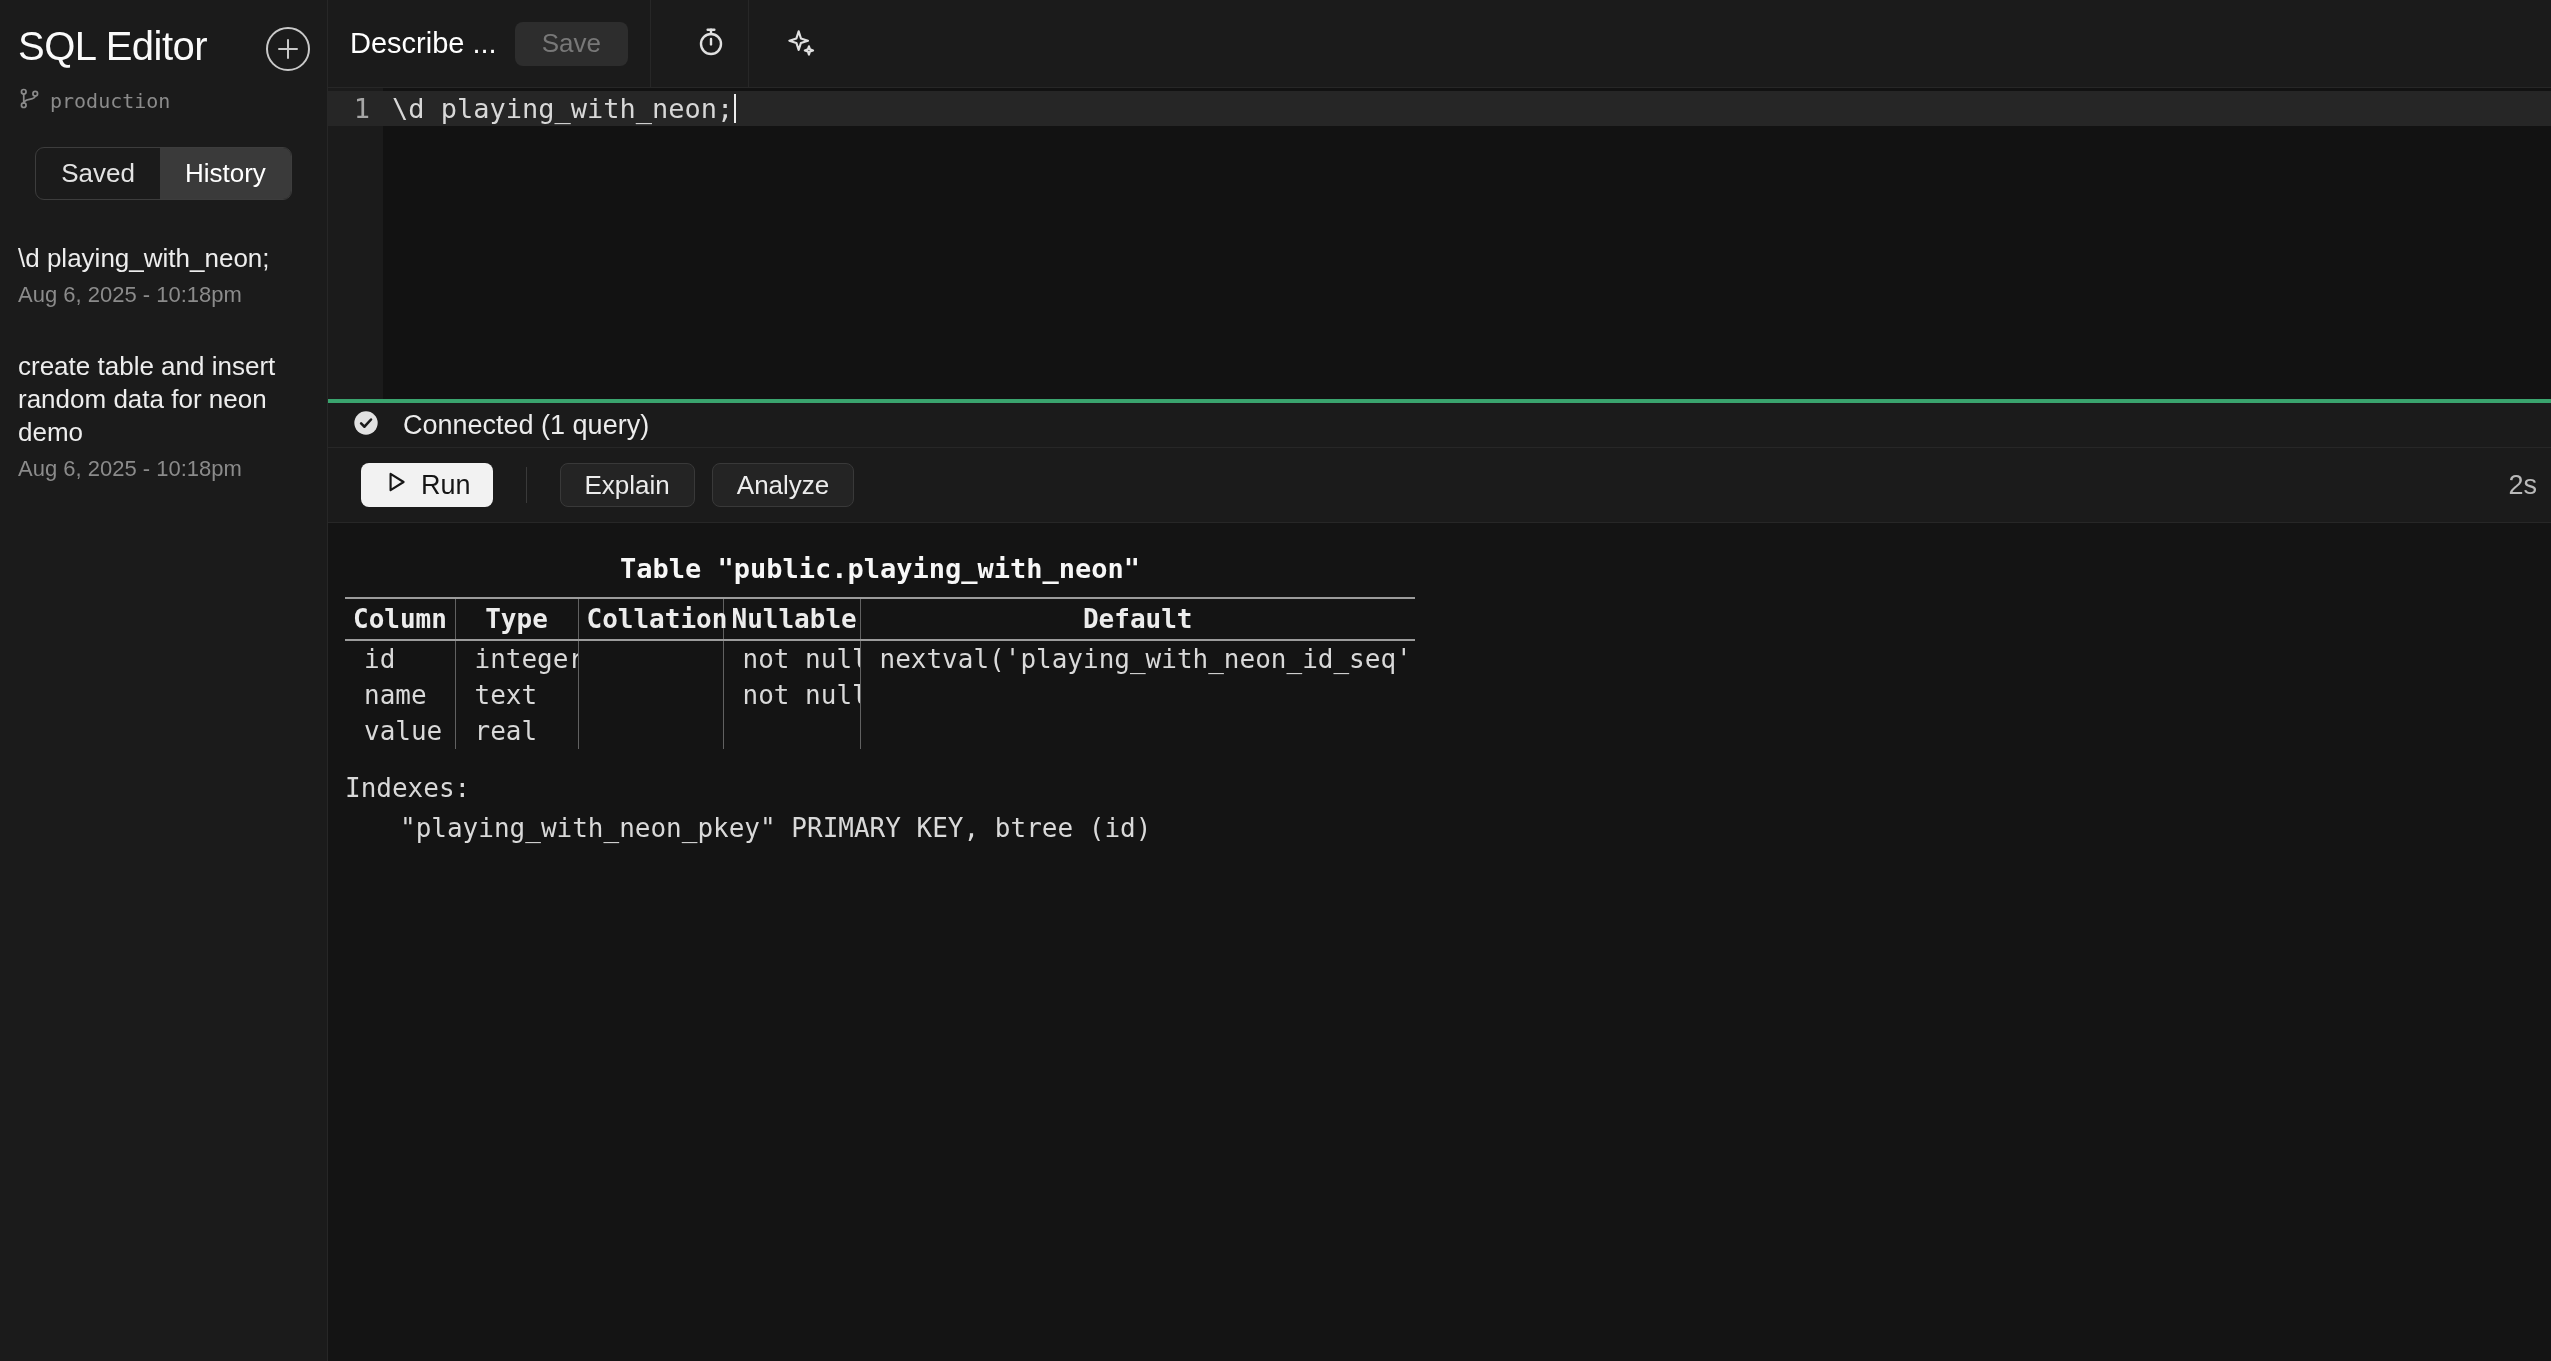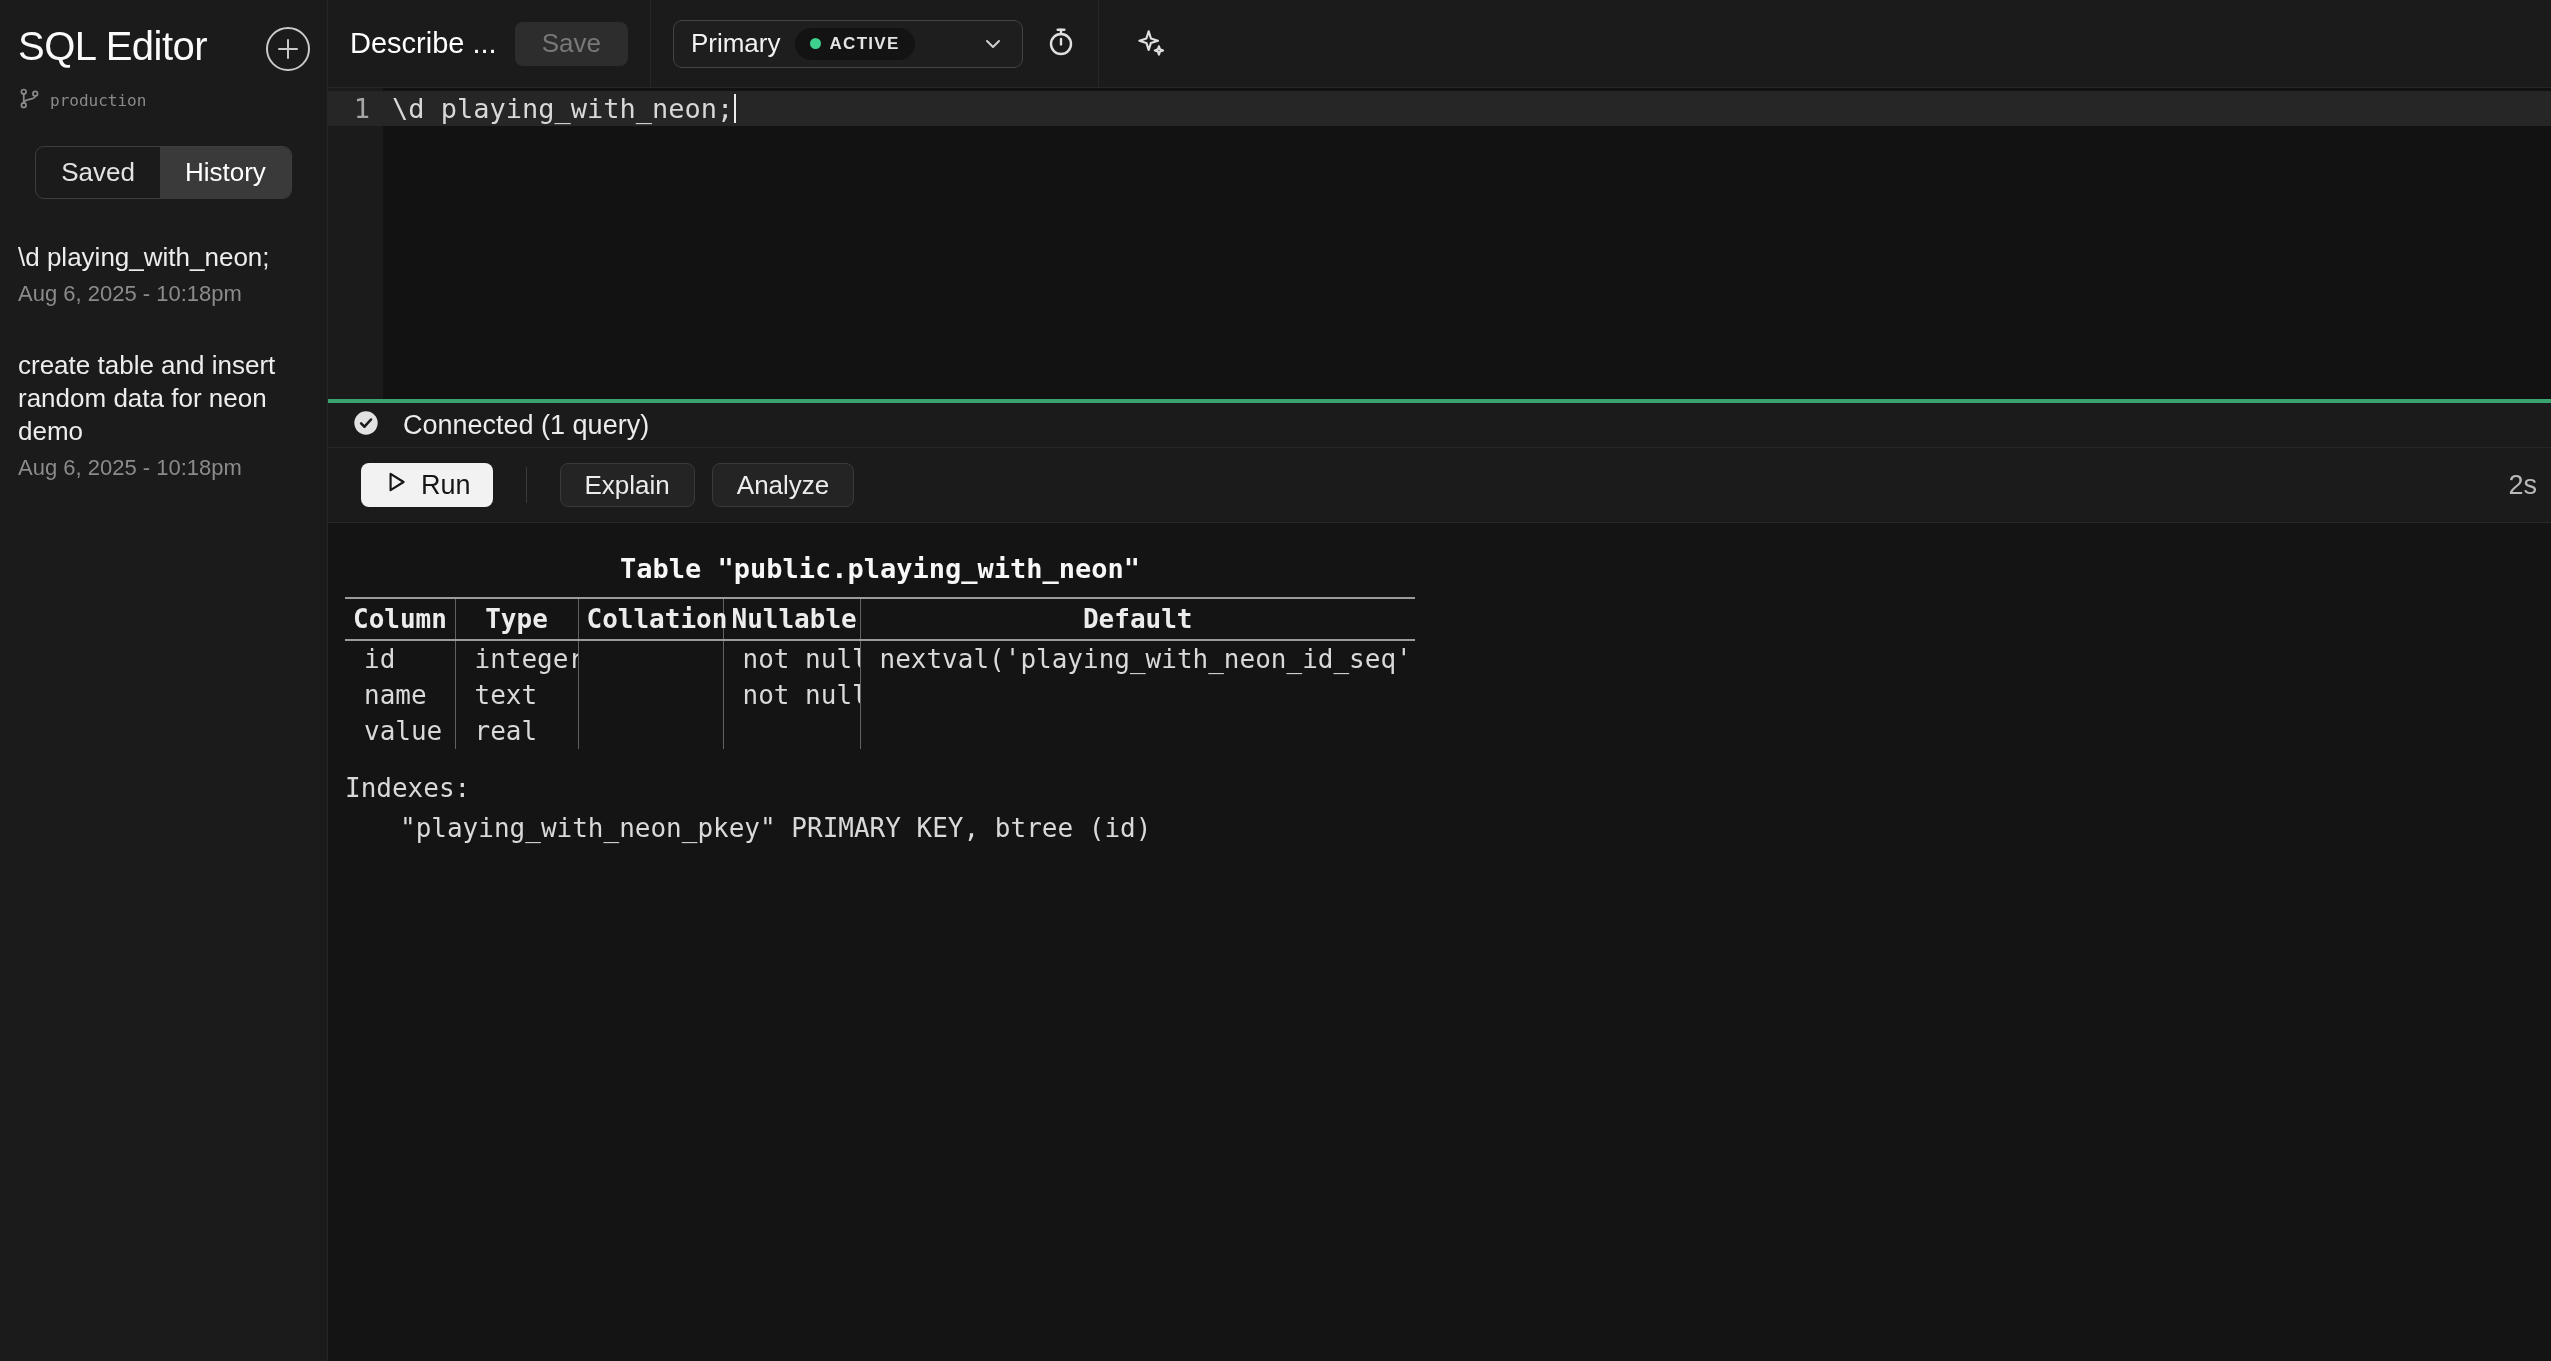--- a/index.html
+++ b/index.html
@@ -14,21 +14,21 @@
     font-family:"Liberation Sans",sans-serif;
   }
   .app{display:flex;width:100%;height:100%;}
 
   
   .sidebar{width:328px;flex:none;background:#1b1b1b;border-right:1px solid #272727;display:flex;flex-direction:column;}
   .sidebar-header{display:flex;align-items:flex-start;justify-content:space-between;padding:24px 16px 0 18px;}
   .sidebar-title{font-size:40px;font-weight:400;color:#fafafa;letter-spacing:-0.5px;}
   .plus-btn{background:none;border:none;padding:0;margin-top:2px;cursor:pointer;display:flex;}
   .branch-row{display:flex;align-items:center;gap:9px;padding:12px 18px 0;color:#8b8b8b;
-    font-family:"DejaVu Sans Mono",monospace;font-size:16px;}
+    font-family:"DejaVu Sans Mono",monospace;font-size:20px;}
   .tabs{display:flex;width:fit-content;margin:32px auto 0;border:1px solid #3d3d3d;border-radius:9px;overflow:hidden;}
   .tab{padding:10px 25px;font-size:26px;color:#e3e3e3;background:transparent;cursor:pointer;}
   .tab.active{background:#3a3a3a;color:#fff;}
   .history-list{display:flex;flex-direction:column;gap:42px;padding:42px 18px 0;}
   .history-item{cursor:pointer;}
   .history-title{font-size:26px;line-height:33px;color:#ededed;}
   .history-time{font-size:22px;color:#8b8b8b;margin-top:7px;}
 
   
   .main{flex:1;display:flex;flex-direction:column;min-width:0;}
@@ -142,32 +142,20 @@
       </div>
   </aside>
 
   <main class="main">
 
     <div class="main-header">
       <div class="query-title">Describe ...</div>
       <button class="save-btn">Save</button>
       <div class="header-divider"></div>
 
-      <div class="select select-branch">
-        <span class="select-label">Primary</span>
-        <span class="badge">
-          <span class="badge-dot"></span>
-          <span class="badge-label">ACTIVE</span>
-        </span>
-        <span class="chev">
-          <svg width="24" height="24" viewBox="0 0 24 24" fill="none" stroke="#cfcfcf" stroke-width="2" stroke-linecap="round" stroke-linejoin="round">
-              <polyline points="6 9 12 15 18 9"></polyline>
-            </svg>
-        </span>
-      </div>
 
 
       <button class="icon-btn">
         <span>
           <svg width="32" height="32" viewBox="0 0 24 24" fill="none" stroke="#e0e0e0" stroke-width="1.8" stroke-linecap="round">
             <circle cx="12" cy="13.5" r="7.5"></circle>
               <path d="M12 9.8v4"></path>
               <path d="M9.5 2.8h5"></path>
               <path d="M12 2.8v3.2"></path>
           </svg>

